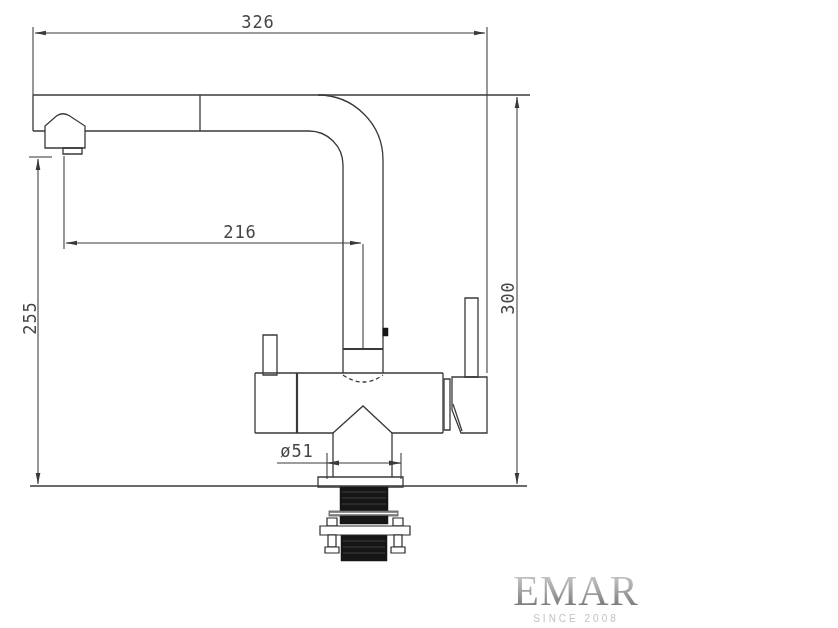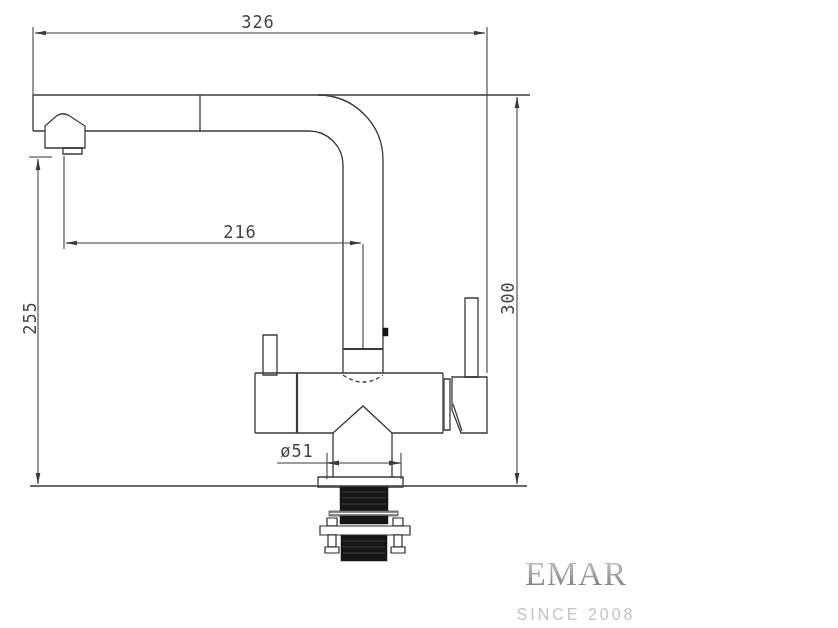--- a/index.html
+++ b/index.html
@@ -18,28 +18,28 @@
   .darkfill{fill:#161616;stroke:#161616;stroke-width:0.5;}
   .thread{stroke:#4a4a4a;stroke-width:0.8;fill:none;}
   .whitepart{fill:#ffffff;stroke:#2b2b2b;stroke-width:1.2;}
   .dash{stroke-dasharray:4 3;}
   .logo{
     position:absolute;right:6px;bottom:4px;width:160px;text-align:center;
     user-select:none;
   }
   .logo-brand{
     font-family:"Liberation Serif","DejaVu Serif",serif;
-    font-size:34px;line-height:40px;letter-spacing:1px;color:#8f8f8f;
+    font-size:42px;line-height:40px;letter-spacing:1px;color:#8f8f8f;
     background:linear-gradient(180deg,#cfcfcf 0%,#a7a7a7 45%,#6e6e6e 100%);
     -webkit-background-clip:text;background-clip:text;
     -webkit-text-fill-color:transparent;
   }
   .logo-tagline{
     font-family:"Liberation Sans","DejaVu Sans",sans-serif;
-    font-size:16px;letter-spacing:3px;color:#c3c3c3;margin-top:12px;
+    font-size:10px;letter-spacing:3px;color:#c3c3c3;margin-top:2px;
   }
 </style>
 </head>
 <body>
 
 <div class="canvas">
   <svg width="838" height="628" viewBox="0 0 838 628">
     <defs>
       <marker id="arr" viewBox="0 -3 12 6" refX="11.2" refY="0" markerWidth="12" markerHeight="6" orient="auto-start-reverse" markerUnits="userSpaceOnUse">
         <path d="M0,-2.4 L11.2,0 L0,2.4 Z" fill="#3a3a3a"></path>

